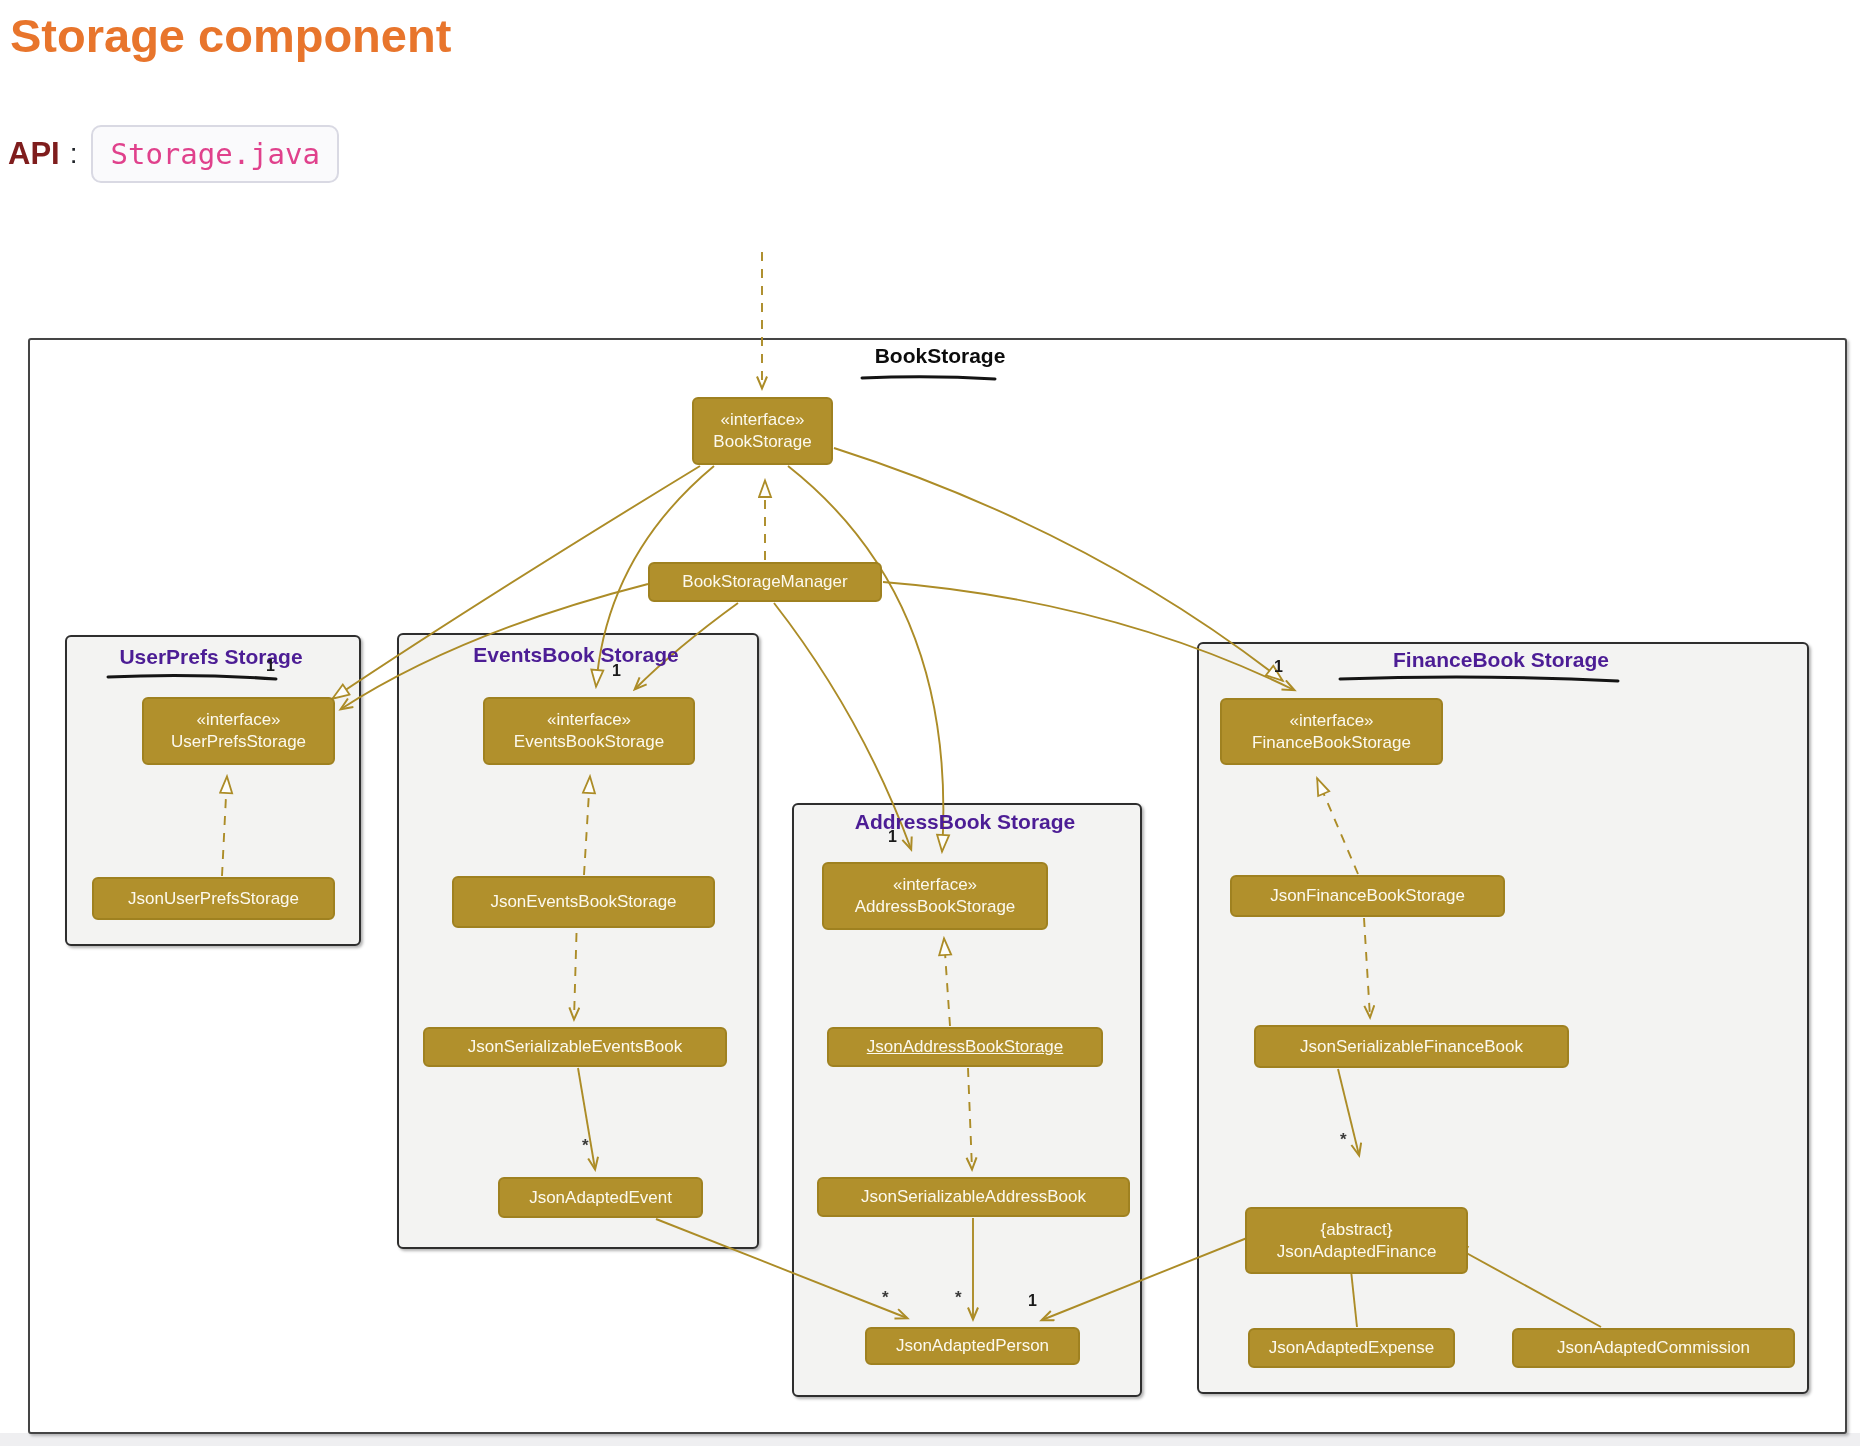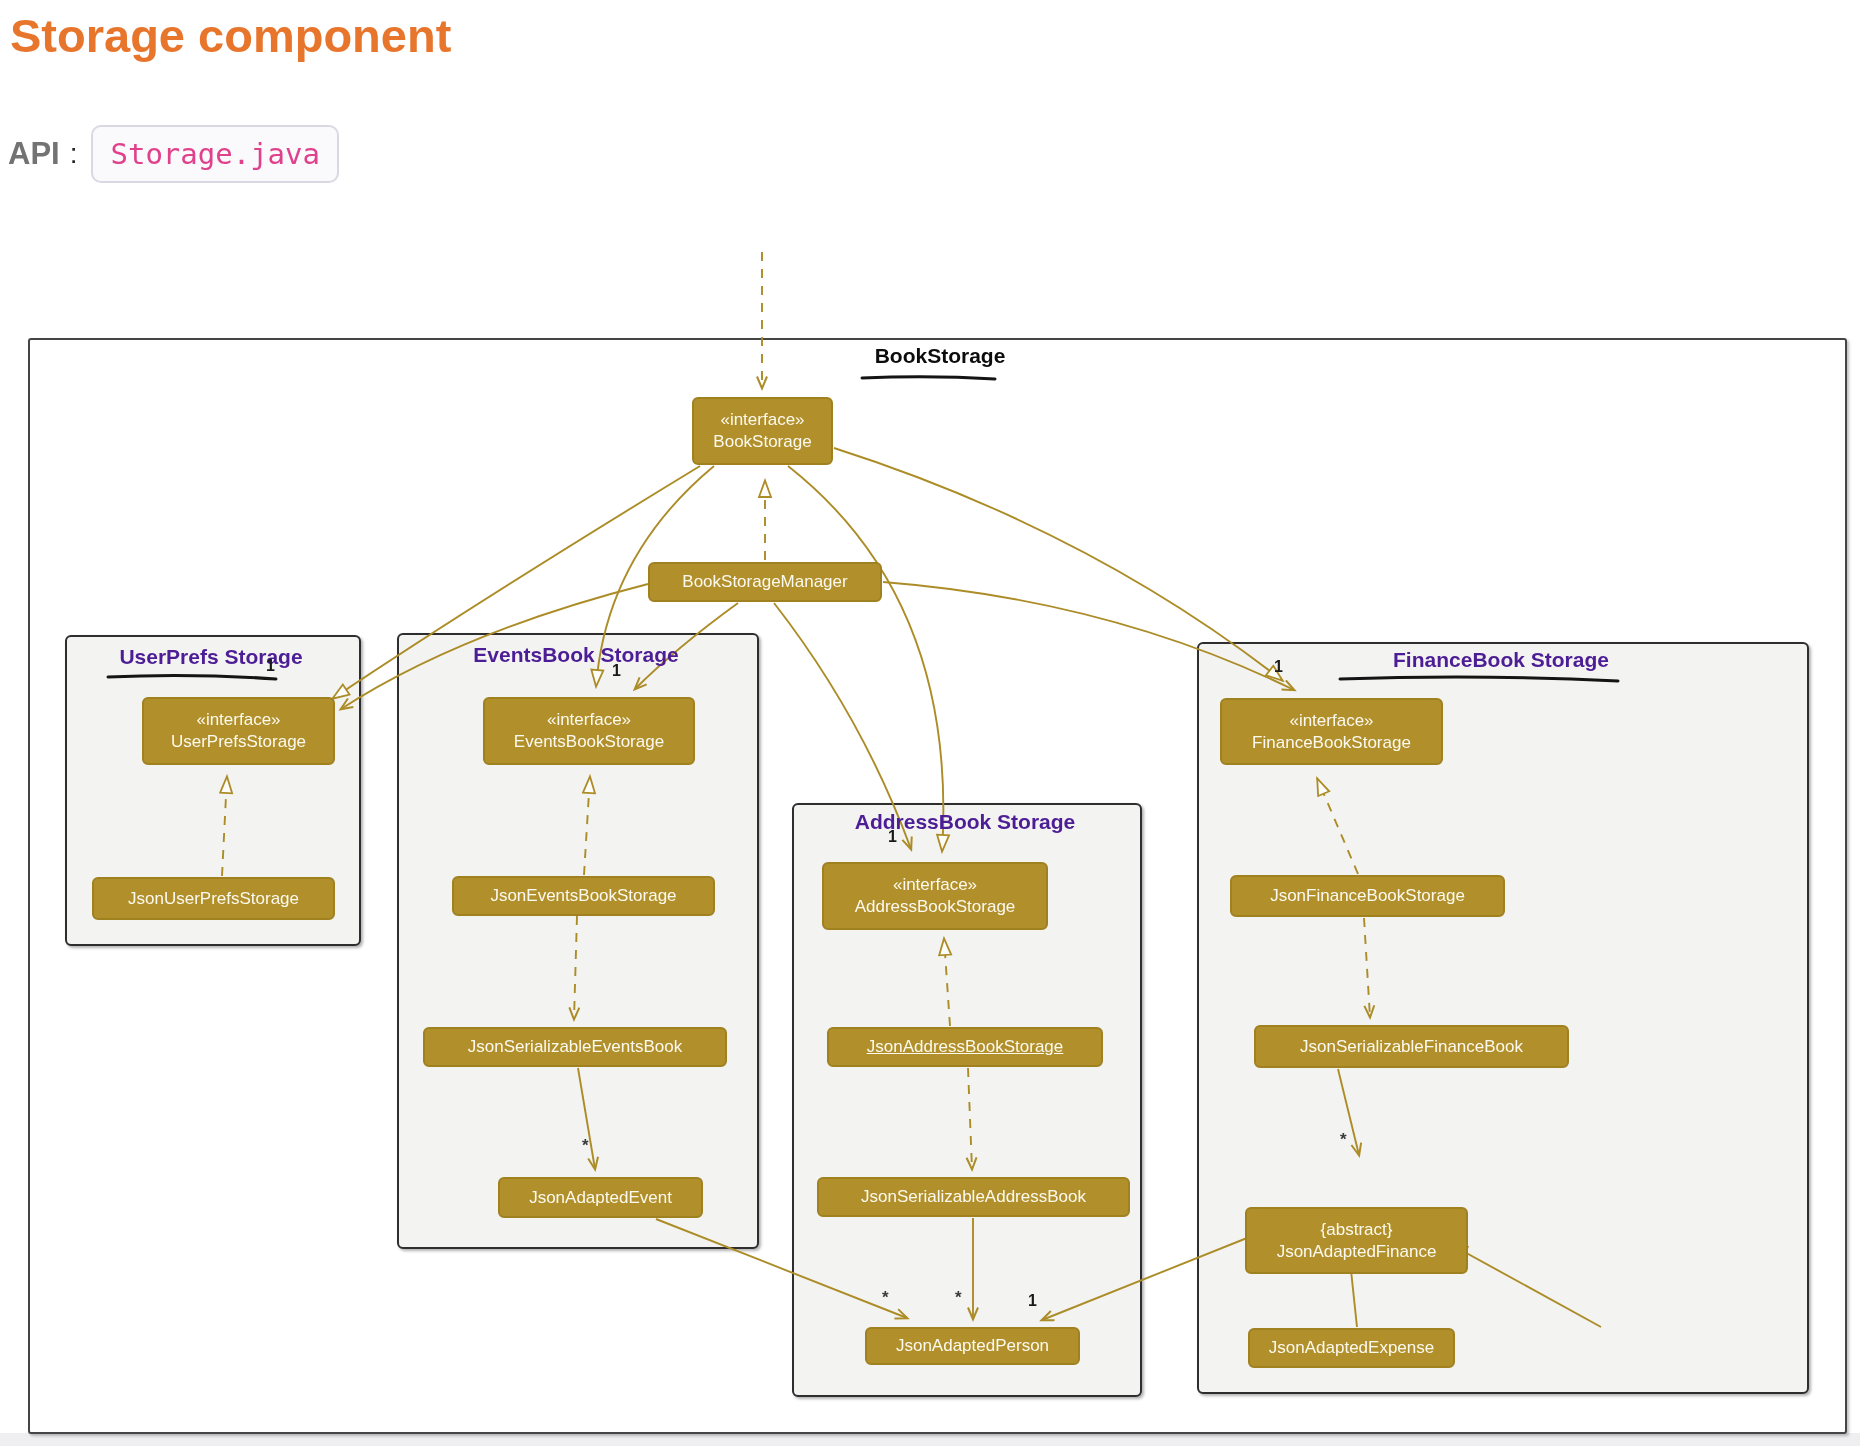--- a/index.html
+++ b/index.html
@@ -2,21 +2,21 @@
 <html><head>
 <meta charset="utf-8">
 <style>
   html,body{margin:0;padding:0;background:#ffffff;}
   body{width:1860px;height:1446px;overflow:hidden;font-family:"Liberation Sans",sans-serif;position:relative;}
   .stage{position:absolute;left:0;top:0;width:1860px;height:1446px;}
 
   
   .page-title{position:absolute;left:10px;top:8px;font-size:47px;font-weight:bold;color:#E8752C;letter-spacing:0;}
   .api-row{position:absolute;left:8px;top:124px;height:60px;display:flex;align-items:center;}
-  .api-label{font-size:31px;font-weight:bold;color:#737373;}
+  .api-label{font-size:31px;font-weight:bold;color:#7f1d1d;}
   .api-colon{font-size:28px;color:#1F2328;margin-left:10px;margin-right:14px;}
   .code-chip{height:54px;display:flex;align-items:center;padding:0 17px;background:#fafafc;border:2px solid #d9d9e3;border-radius:10px;}
   .code-chip span{font-family:"DejaVu Sans Mono",monospace;font-size:29px;color:#E0418C;}
 
   
   .outer-box{position:absolute;left:28px;top:338px;width:1815px;height:1092px;background:#ffffff;border:2px solid #454545;border-radius:3px;box-shadow:2px 2px 3px rgba(0,0,0,0.25);z-index:1;}
   .outer-label{position:absolute;left:840px;top:344px;width:200px;text-align:center;font-size:21px;font-weight:bold;color:#0c0c0c;z-index:5;}
   .pkg{position:absolute;background:#f3f3f2;border:2px solid #2e2e2e;border-radius:6px;box-shadow:2px 2px 3px rgba(0,0,0,0.3);z-index:2;}
   .pkg-title{position:absolute;text-align:center;font-size:21px;font-weight:bold;color:#4c1d95;z-index:5;}
 
@@ -128,21 +128,21 @@
     <span>UserPrefsStorage</span>
   </div>
   <div class="uml-box" style="left:92px;top:877px;width:243px;height:43px;">
     <span>JsonUserPrefsStorage</span>
   </div>
 
   <div class="uml-box" style="left:483px;top:697px;width:212px;height:68px;">
     <span>«interface»</span>
     <span>EventsBookStorage</span>
   </div>
-  <div class="uml-box" style="left:452px;top:876px;width:263px;height:40px;">
+  <div class="uml-box" style="left:452px;top:876px;width:263px;height:52px;">
     <span>JsonEventsBookStorage</span>
   </div>
   <div class="uml-box" style="left:423px;top:1027px;width:304px;height:40px;">
     <span>JsonSerializableEventsBook</span>
   </div>
   <div class="uml-box" style="left:498px;top:1177px;width:205px;height:41px;">
     <span>JsonAdaptedEvent</span>
   </div>
 
   <div class="uml-box" style="left:822px;top:862px;width:226px;height:68px;">
@@ -169,20 +169,23 @@
   <div class="uml-box" style="left:1222px;top:1025px;width:315px;height:43px;margin-left:32px;">
     <span>JsonSerializableFinanceBook</span>
   </div>
   <div class="uml-box" style="left:1245px;top:1163px;width:223px;height:67px;margin-top:44px;">
     <span>{abstract}</span>
     <span>JsonAdaptedFinance</span>
   </div>
   <div class="uml-box" style="left:1248px;top:1328px;width:207px;height:40px;">
     <span>JsonAdaptedExpense</span>
   </div>
+  <div class="uml-box" style="left:1512px;top:1328px;width:283px;height:40px;">
+    <span>JsonAdaptedCommission</span>
+  </div>
 
   <div class="mult" style="left:266px;top:657px;">1</div>
   <div class="mult" style="left:612px;top:662px;">1</div>
   <div class="mult" style="left:888px;top:828px;">1</div>
   <div class="mult" style="left:1274px;top:658px;">1</div>
   <div class="mult" style="left:1028px;top:1292px;">1</div>
   <div class="mult star" style="left:582px;top:1136px;">*</div>
   <div class="mult star" style="left:882px;top:1288px;">*</div>
   <div class="mult star" style="left:955px;top:1288px;">*</div>
   <div class="mult star" style="left:1340px;top:1130px;">*</div>

